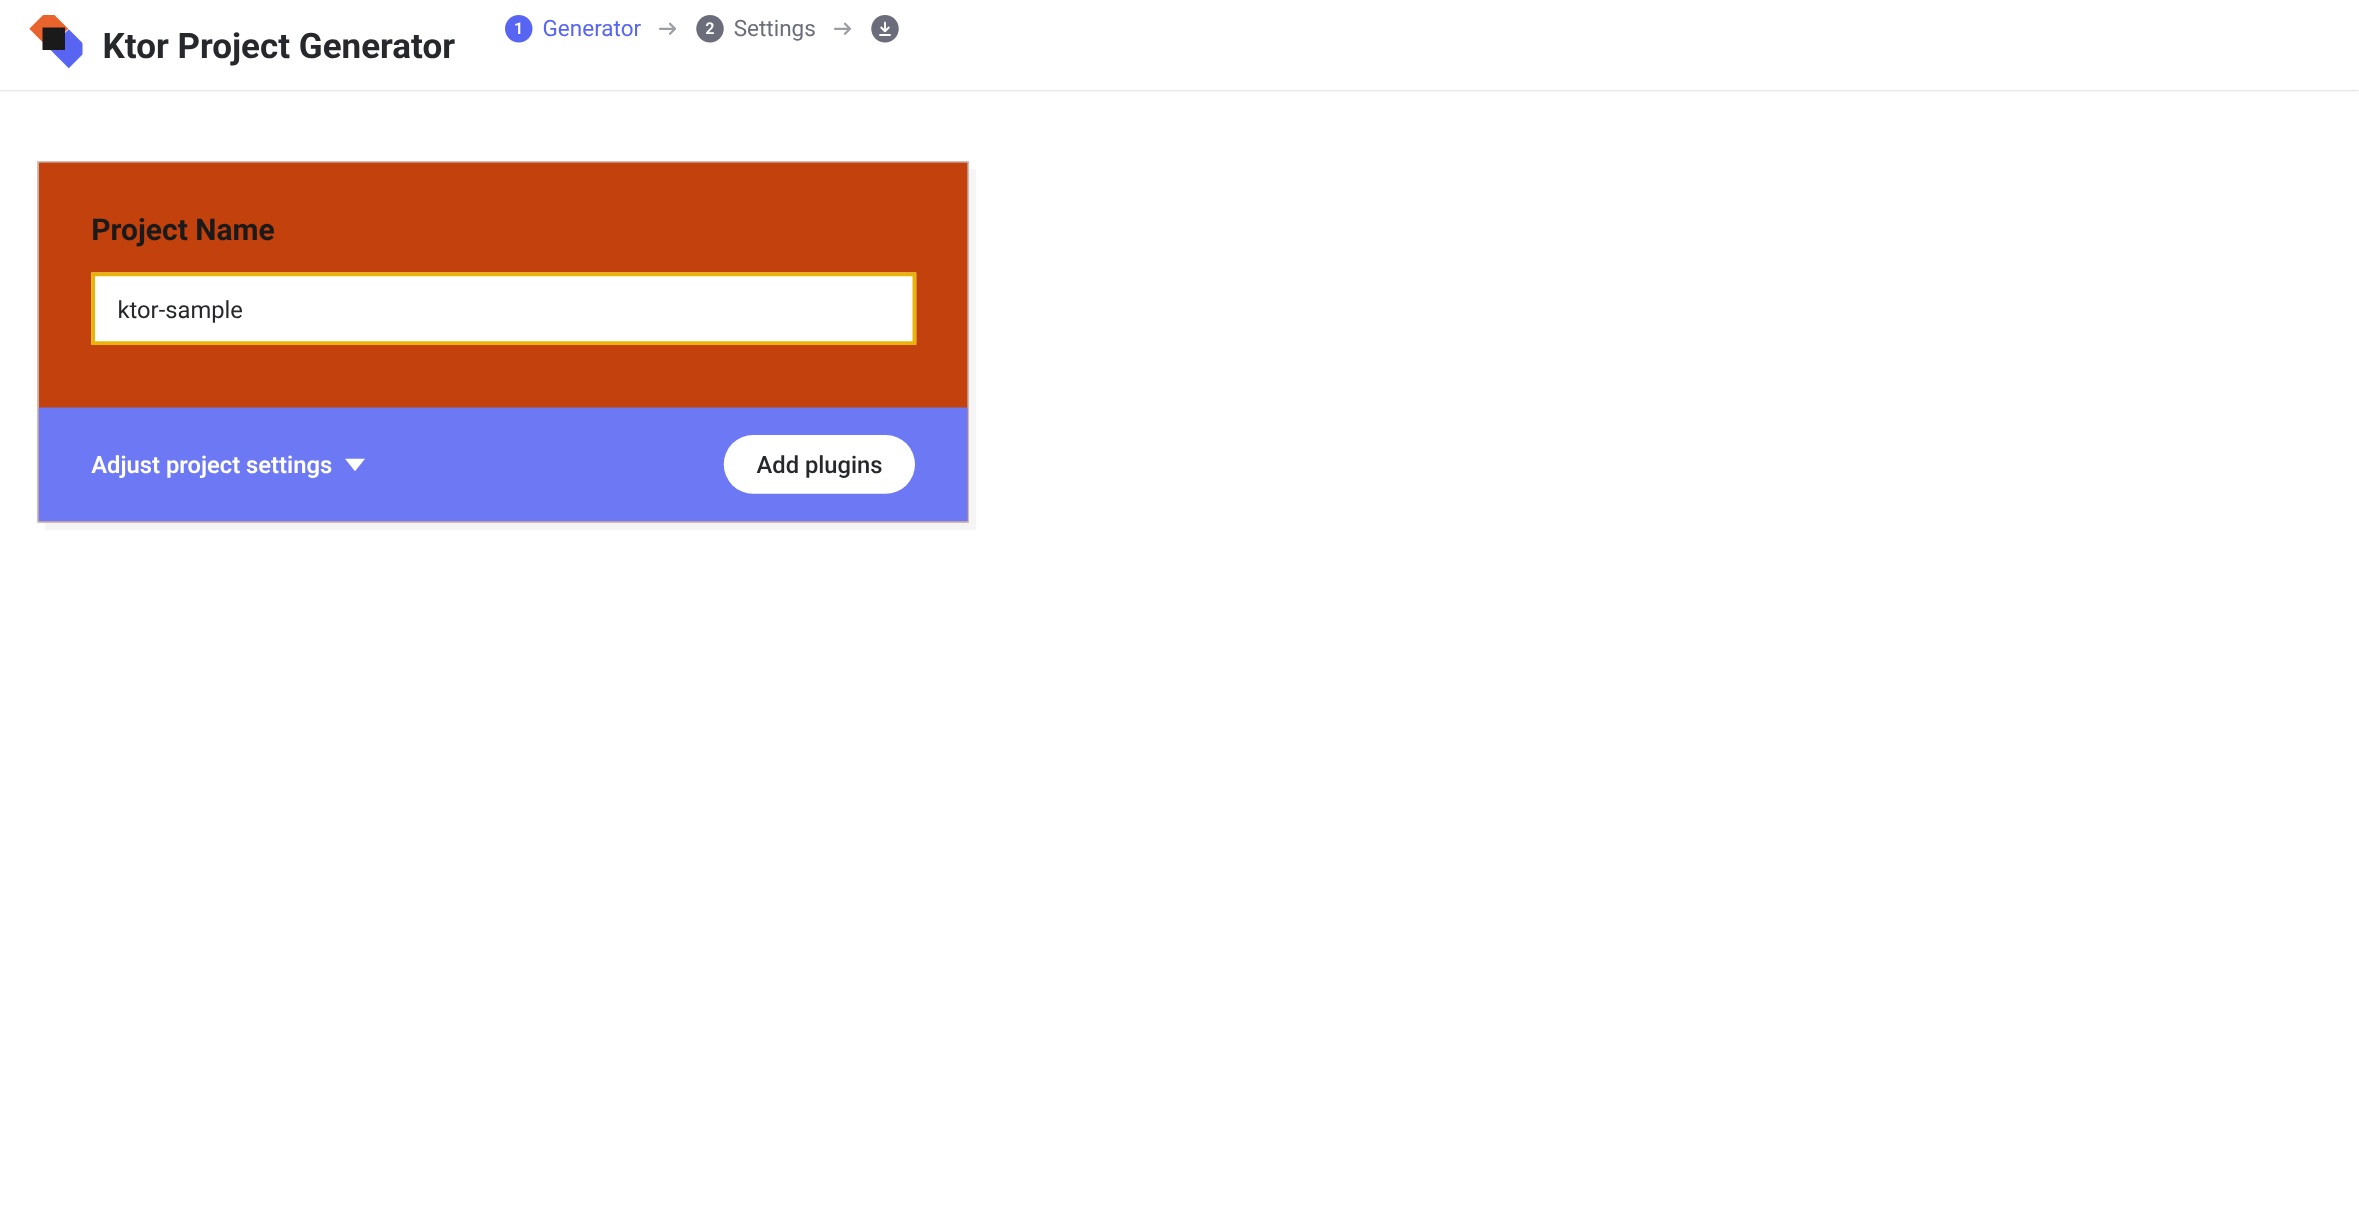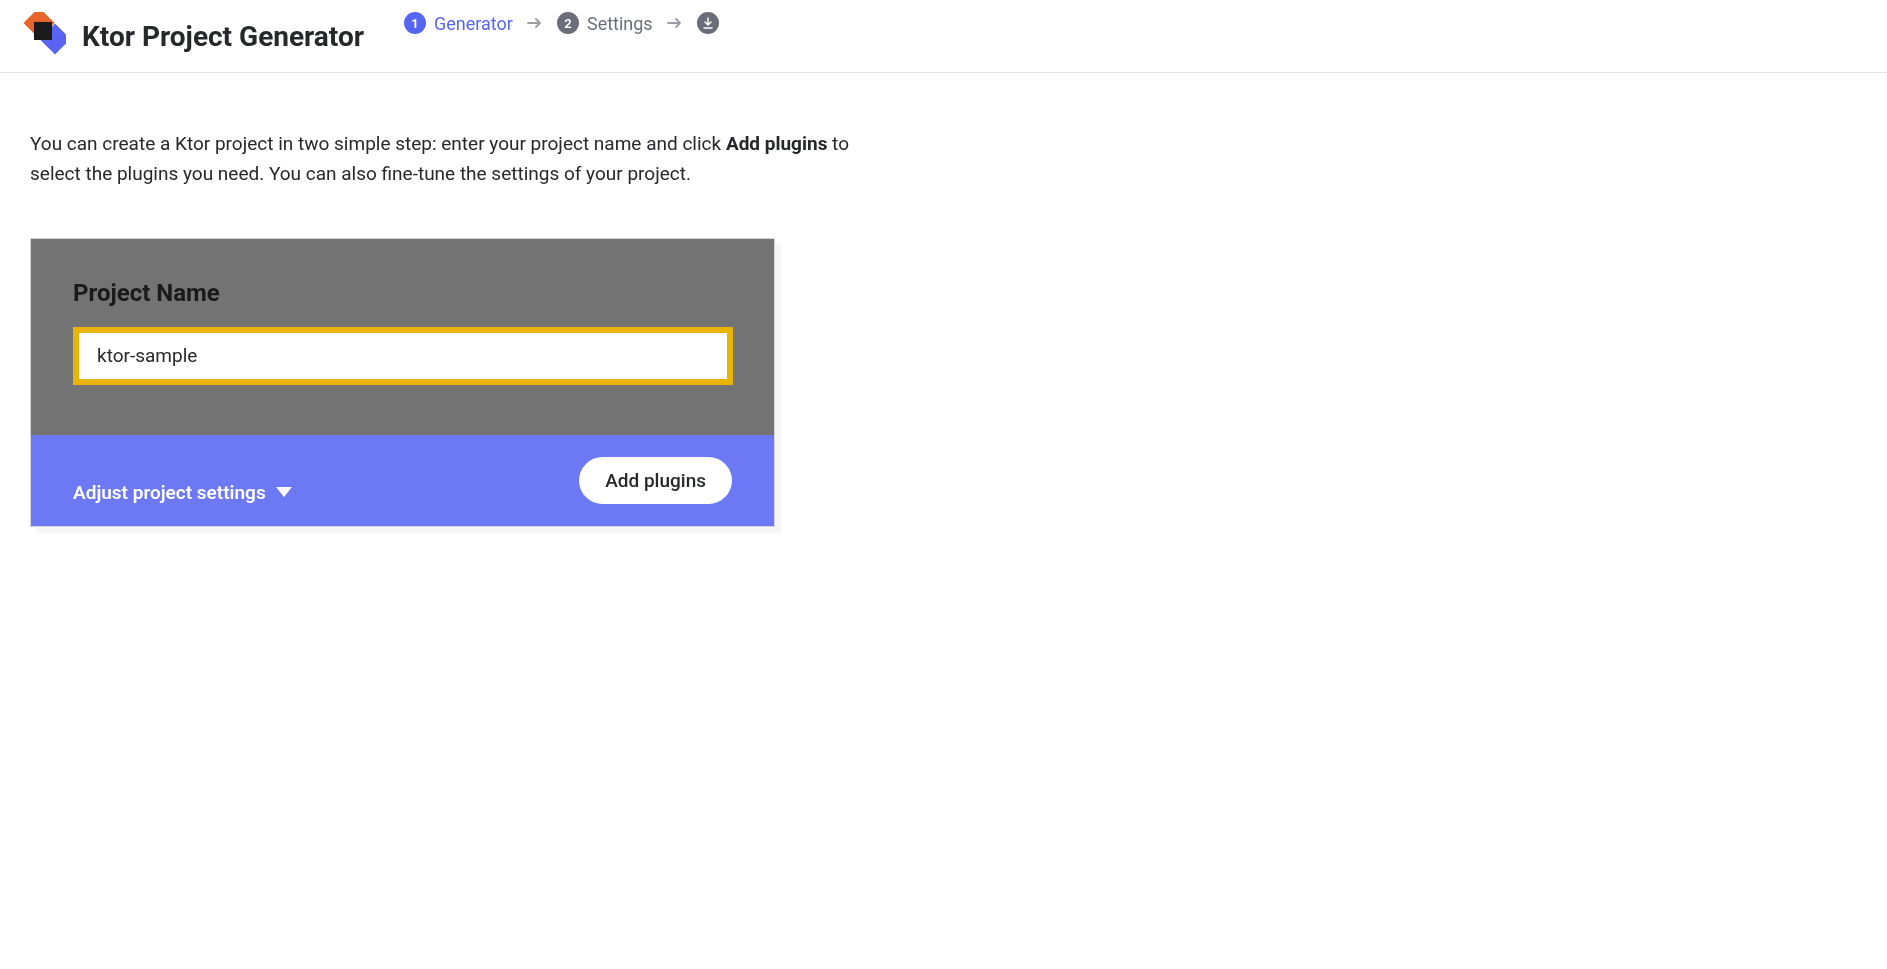--- a/index.html
+++ b/index.html
@@ -97,45 +97,45 @@
       max-width: 870px;
       margin-bottom: 48px;
     }
     .intro-text b {
       font-weight: 700;
     }
     .card {
       width: 745px;
       border: 1px solid #d4d4d8;
       box-shadow: 6px 6px 0px rgba(0,0,0,0.04);
-      background: #737373;
+      background: #c2410c;
     }
     .card-body {
       padding: 40px 42px 50px 42px;
     }
     .field-label {
       font-size: 24px;
       font-weight: 700;
       margin-bottom: 20px;
       color: #1a1a1a;
     }
     .text-input {
       width: 660px;
       height: 58px;
-      border: 6px solid #eab308;
+      border: 3px solid #eab308;
       font-size: 19px;
       padding: 0 18px;
       outline: none;
       font-family: inherit;
       color: #27282c;
     }
     .card-footer {
       background: #6c78f4;
       display: flex;
-      align-items: flex-end;
+      align-items: center;
       justify-content: space-between;
       padding: 22px 42px;
     }
     .adjust-link {
       display: flex;
       align-items: center;
       gap: 10px;
       color: #fff;
       font-size: 19px;
       font-weight: 600;
@@ -195,23 +195,20 @@
     </span>
     <div class="download-icon">
       <svg width="12" height="12" viewBox="0 0 12 12" fill="none">
         <path d="M6 1 V8 M3 5 L6 8 L9 5 M2 11 H10" stroke="#fff" stroke-width="1.5" stroke-linecap="round" stroke-linejoin="round"></path>
       </svg>
     </div>
   </div>
 </div>
 
 <div class="content">
-  <p class="intro-text">
-    <span>You can create a Ktor project in two simple step: enter your project name and click </span><b>Add plugins</b><span> to select the plugins you need. You can also fine-tune the settings of your project.</span>
-  </p>
 
   <div class="card">
     <div class="card-body">
       <div class="field-label">Project Name</div>
       <input type="text" class="text-input" value="ktor-sample" style="">
     </div>
     <div class="card-footer">
       <div class="adjust-link">
         <span>Adjust project settings</span>
         <span class="triangle-down"></span>

